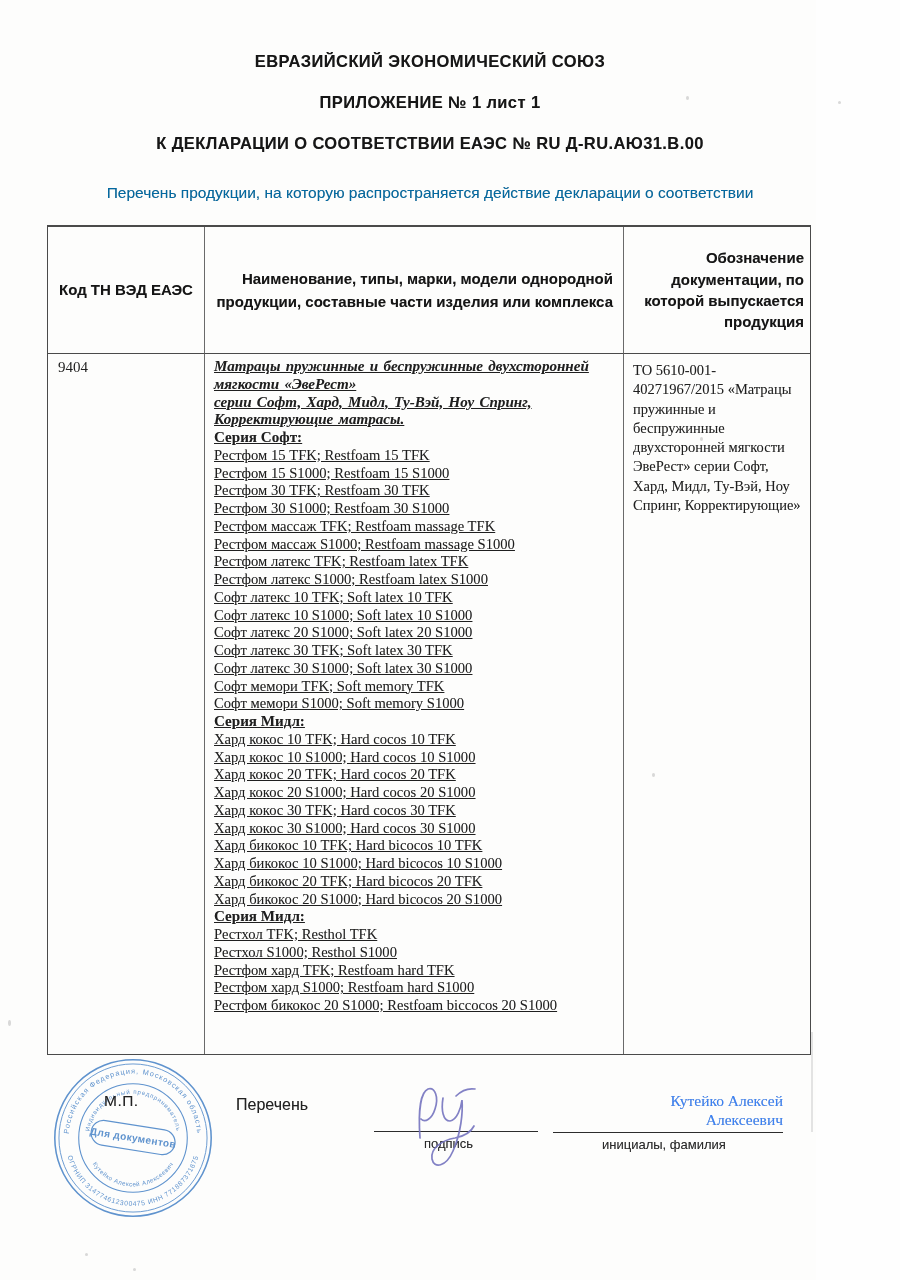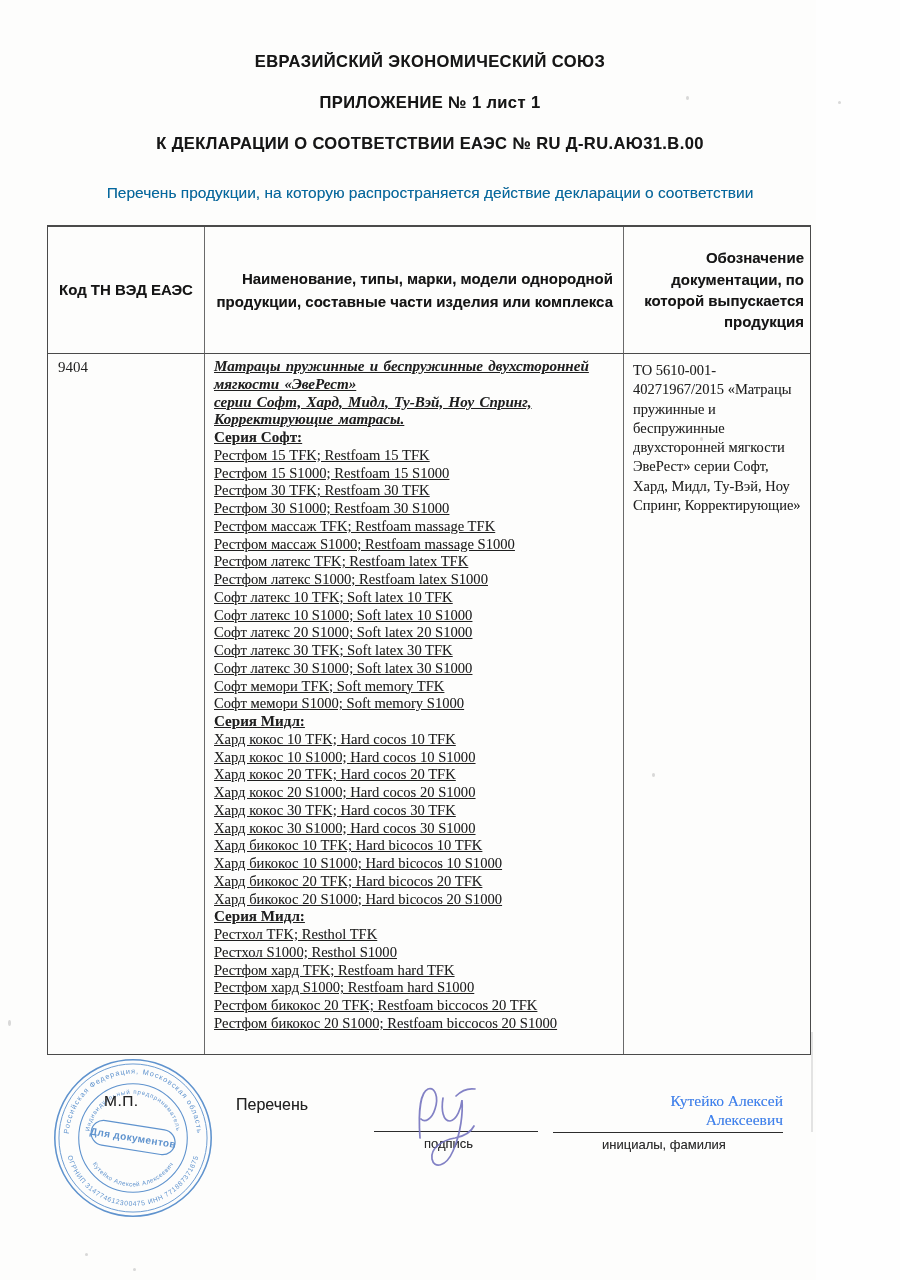--- a/index.html
+++ b/index.html
@@ -146,21 +146,20 @@
         <div class="pline r">Хард кокос 30 S1000; Hard cocos 30 S1000</div>
         <div class="pline r">Хард бикокос 10 TFK; Hard bicocos 10 TFK</div>
         <div class="pline r">Хард бикокос 10 S1000; Hard bicocos 10 S1000</div>
         <div class="pline r">Хард бикокос 20 TFK; Hard bicocos 20 TFK</div>
         <div class="pline r">Хард бикокос 20 S1000; Hard bicocos 20 S1000</div>
         <div class="pline b">Серия Мидл:</div>
         <div class="pline r">Рестхол TFK; Resthol TFK</div>
         <div class="pline r">Рестхол S1000; Resthol S1000</div>
         <div class="pline r">Рестфом хард TFK; Restfoam hard TFK</div>
         <div class="pline r">Рестфом хард S1000; Restfoam hard S1000</div>
-        <div class="pline r">Рестфом бикокос 20 TFK; Restfoam biccocos 20 TFK</div>
         <div class="pline r">Рестфом бикокос 20 S1000; Restfoam biccocos 20 S1000</div>
       </div>
     <div class="cell td td-doc row2">ТО 5610-001-40271967/2015 «Матрацы пружинные и беспружинные двухсторонней мягкости ЭвеРест» серии Софт, Хард, Мидл, Ту-Вэй, Ноу Спринг, Корректирующие»</div>
   </div>
 
   <svg class="stamp" viewBox="-100 -100 200 200">
     <defs>
       <path id="arcOT" d="M -60.6 35 A 70 70 0 1 1 60.6 35"></path>
       <path id="arcOB" d="M -73.9 -4 A 74 74 0 1 0 73.9 -4"></path>
       <path id="arcIT" d="M -39.3 27.5 A 48 48 0 1 1 39.3 27.5"></path>

